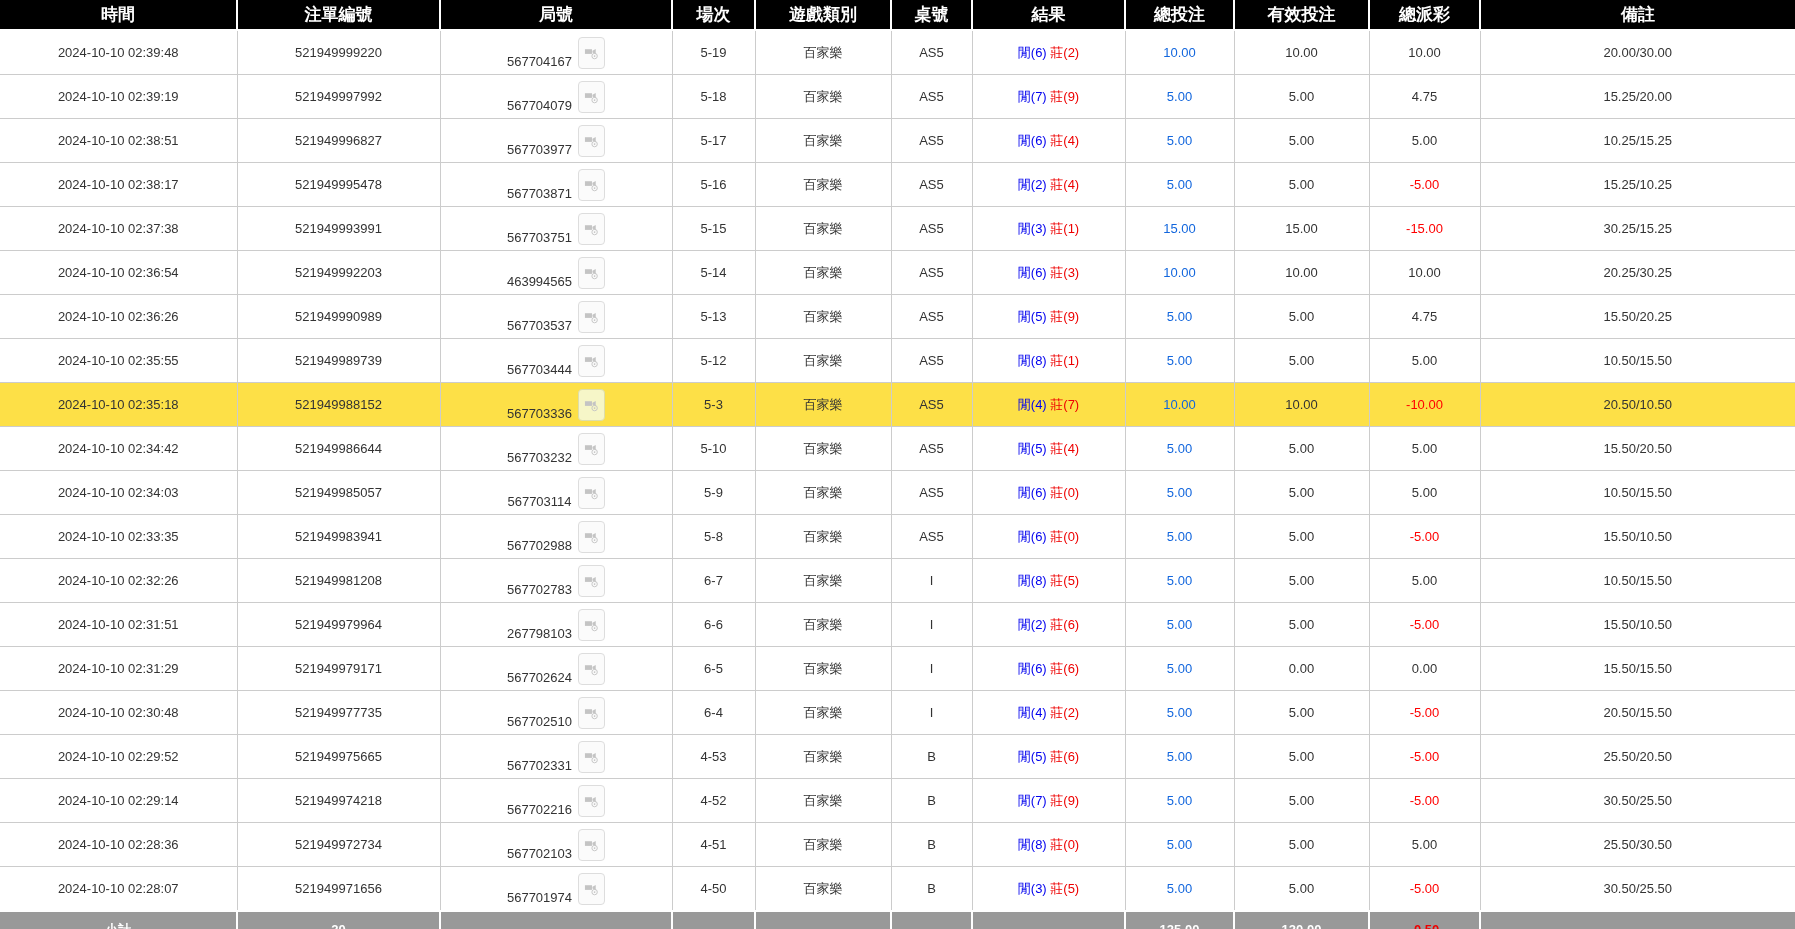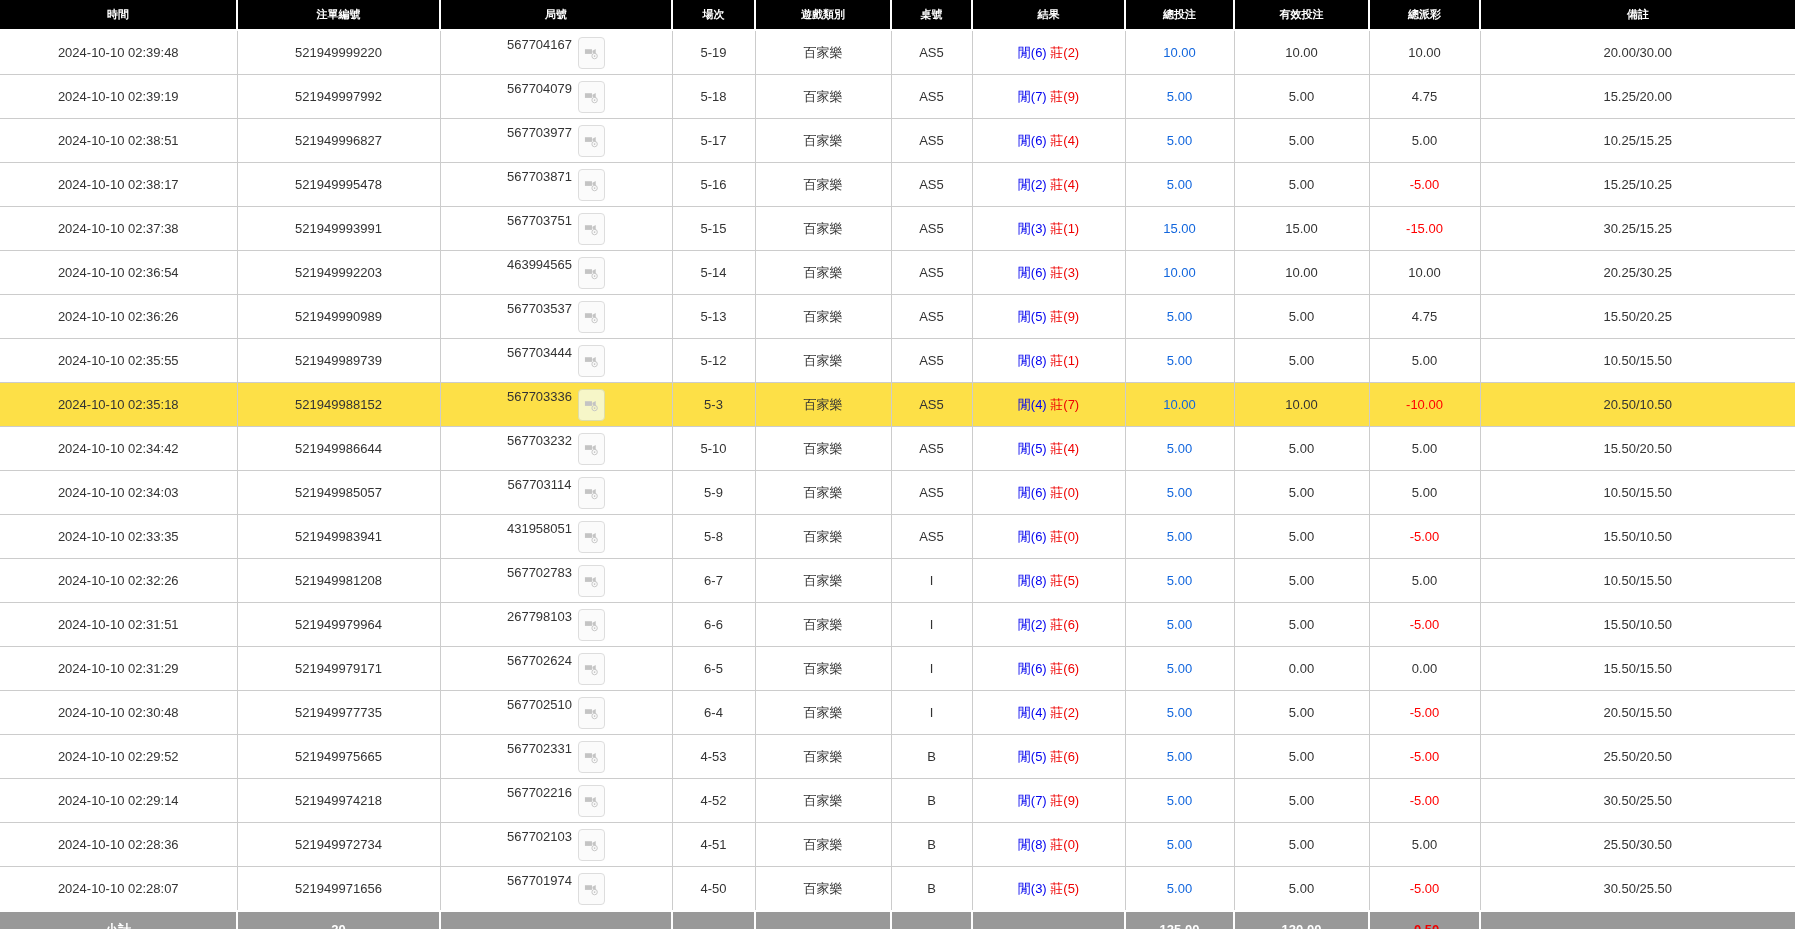--- a/index.html
+++ b/index.html
@@ -1,39 +1,39 @@
 <!DOCTYPE html>
 <html><head>
 <meta charset="utf-8">
 <style>
   html,body{margin:0;padding:0;background:#ffffff;}
   body{font-family:"Liberation Sans","DejaVu Sans",sans-serif;width:1795px;}
   table.records{width:1795px;border-collapse:collapse;table-layout:fixed;}
   
   thead th{
-    background:#000000;color:#ffffff;font-weight:bold;font-size:11px;
+    background:#000000;color:#ffffff;font-weight:bold;font-size:17px;
     height:29px;padding:0;text-align:center;border:2px solid #ffffff;
     border-top:none;white-space:nowrap;overflow:hidden;
   }
   thead th:first-child{border-left:none;}
   thead th:last-child{border-right:none;}
   
   tbody td{
     background:#ffffff;color:#333333;font-size:13px;text-align:center;
     height:43px;padding:0 4px;border:1px solid #cccccc;border-top:none;
     white-space:nowrap;overflow:hidden;
   }
   tbody td:first-child{border-left:none;}
   tbody td:last-child{border-right:none;}
   tbody tr.highlight td{background:#fde047;}
   .blue-link{color:#1266dd;cursor:pointer;}
   .player{color:#0000ee;}
   .banker{color:#ee0000;text-align:right;}
   .neg{color:#ff0000 !important;}
-  .round-wrap{display:inline-flex;align-items:flex-start;justify-content:center;gap:6px;}
+  .round-wrap{display:inline-flex;align-items:flex-end;justify-content:center;gap:6px;}
   .icon-btn{
     display:inline-flex;align-items:center;justify-content:center;
     width:25px;height:30px;border:1px solid #dddddd;border-radius:4px;
     background:#fbfbfb;cursor:pointer;flex:0 0 auto;
   }
   tr.highlight .icon-btn{background:#f6f6c8;border-color:#ddddaa;}
   
   tfoot td{
     background:#999999;color:#ffffff;font-weight:bold;font-size:13px;
     height:33px;text-align:center;border:2px solid #ffffff;border-bottom:none;
@@ -415,21 +415,21 @@
     </td>
     <td>5.00</td>
     <td class="maybe-neg">5.00</td>
     <td>10.50/15.50</td>
   </tr>
       <tr>
     <td>2024-10-10 02:33:35</td>
     <td>521949983941</td>
     <td>
       <span class="round-wrap">
-        <span>431958051</span>
+        <span>567702988</span>
         <span class="icon-btn">
           <svg width="15" height="15" viewBox="0 0 16 16" aria-hidden="true">
             <path d="M1 4.5h7.5v5H1z" fill="#c4c4c4"></path>
             <path d="M9 6l3.5-1.8v5.6L9 8z" fill="#c4c4c4"></path>
             <circle cx="11.3" cy="11.8" r="2.9" fill="none" stroke="#c4c4c4" stroke-width="1"></circle>
             <circle cx="11.3" cy="11.8" r="0.9" fill="#c4c4c4"></circle>
           </svg>
         </span>
       </span>
     </td>

